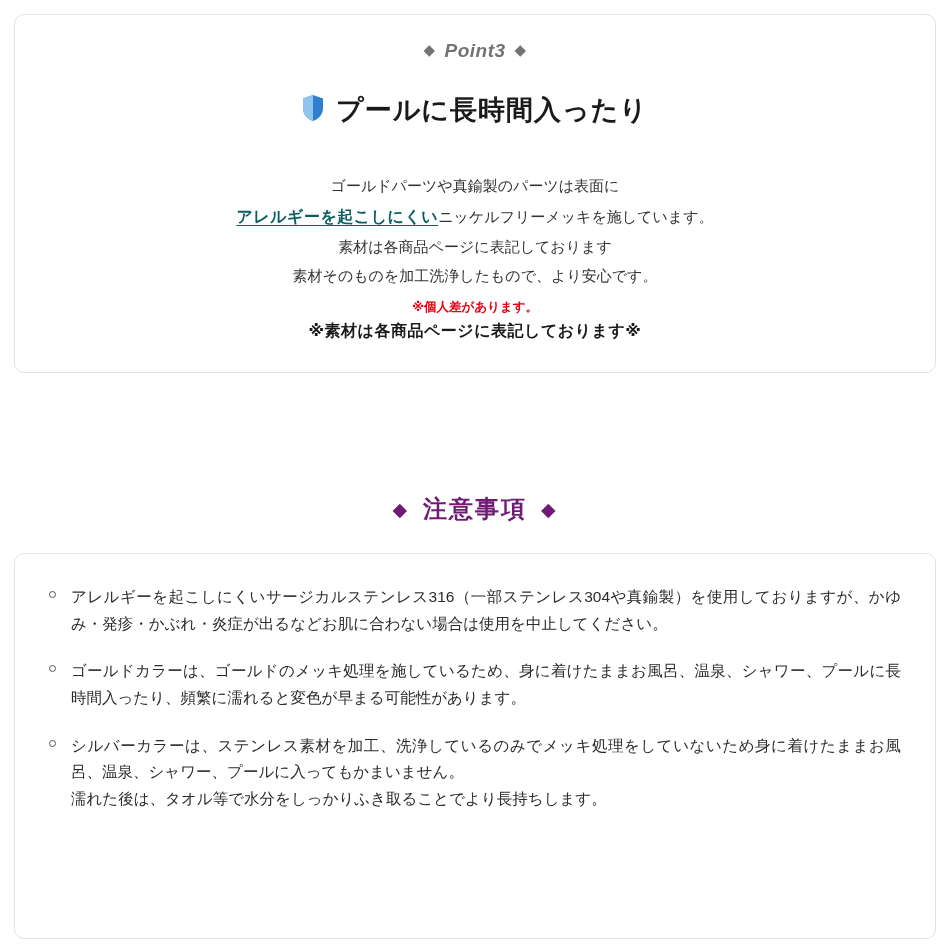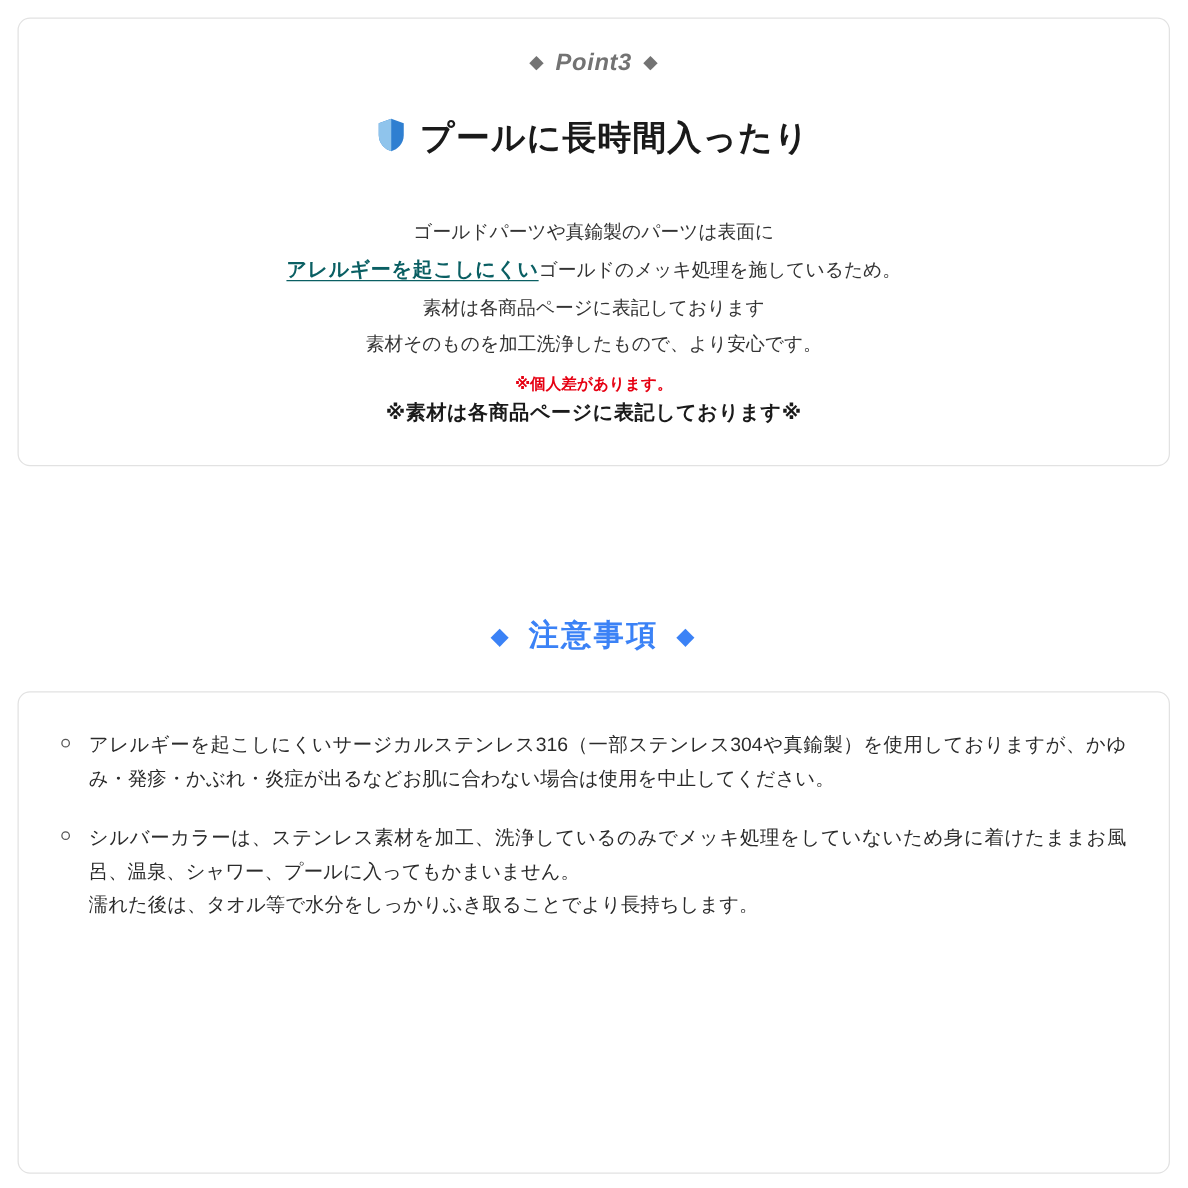--- a/index.html
+++ b/index.html
@@ -99,21 +99,21 @@
     margin-top: 4px;
     line-height: 1.4;
   }
 
   
   .caution-title {
     margin-top: 124px;
     text-align: center;
     font-size: 24px;
     font-weight: bold;
-    color: #3b82f6;
+    color: #701a75;
     letter-spacing: 2px;
     line-height: 1;
   }
   .caution-title .diamond {
     font-size: 19px;
     margin: 0 14px;
     vertical-align: 1px;
   }
   .caution-card {
     margin: 32px 14px 0 14px;
@@ -167,40 +167,44 @@
       <span class="shield-icon">
         <svg width="22" height="28" viewBox="0 0 22 28" aria-hidden="true">
           <path d="M11 1 L21 4.5 V14 C21 21 16 25.5 11 27 C6 25.5 1 21 1 14 V4.5 Z" fill="#2f7fd1"></path>
           <path d="M11 1 L11 27 C6 25.5 1 21 1 14 V4.5 Z" fill="#8fc4ec"></path>
         </svg>
       </span><span>プールに長時間入ったり</span>
     </h2>
 
     <div class="point-body">
       <span class="line">ゴールドパーツや真鍮製のパーツは表面に</span>
-      <span class="line"><span class="emph-underline">アレルギーを起こしにくい</span><span class="after-emph">ゴールドのメッキ処理を施しているため。</span></span>
+      <span class="line"><span class="emph-underline">アレルギーを起こしにくい</span><span class="after-emph">ニッケルフリーメッキを施しています。</span></span>
       <span class="line">素材は各商品ページに表記しております</span>
       <span class="line">素材そのものを加工洗浄したもので、より安心です。</span>
       <span class="note-red">※個人差があります。</span>
       <span class="note-strong">※素材は各商品ページに表記しております※</span>
     </div>
 
   </section>
 
   <h2 class="caution-title">
     <span class="diamond">◆</span><span>注意事項</span><span class="diamond">◆</span>
   </h2>
 
   <section class="caution-card">
     <ul class="caution-list">
       <li class="caution-item">
         <span class="caution-bullet"></span>
         <span>アレルギーを起こしにくいサージカルステンレス316（一部ステンレス304や真鍮製）を使用しておりますが、かゆみ・発疹・かぶれ・炎症が出るなどお肌に合わない場合は使用を中止してください。</span>
       </li>
       <li class="caution-item">
         <span class="caution-bullet"></span>
+        <span>ゴールドカラーは、ゴールドのメッキ処理を施しているため、身に着けたままお風呂、温泉、シャワー、プールに長時間入ったり、頻繁に濡れると変色が早まる可能性があります。</span>
+      </li>
+      <li class="caution-item">
+        <span class="caution-bullet"></span>
         <span style="white-space: pre-line;">シルバーカラーは、ステンレス素材を加工、洗浄しているのみでメッキ処理をしていないため身に着けたままお風呂、温泉、シャワー、プールに入ってもかまいません。
 濡れた後は、タオル等で水分をしっかりふき取ることでより長持ちします。</span>
       </li>
     </ul>
   </section>
 
 </div>
 
 </body></html>

